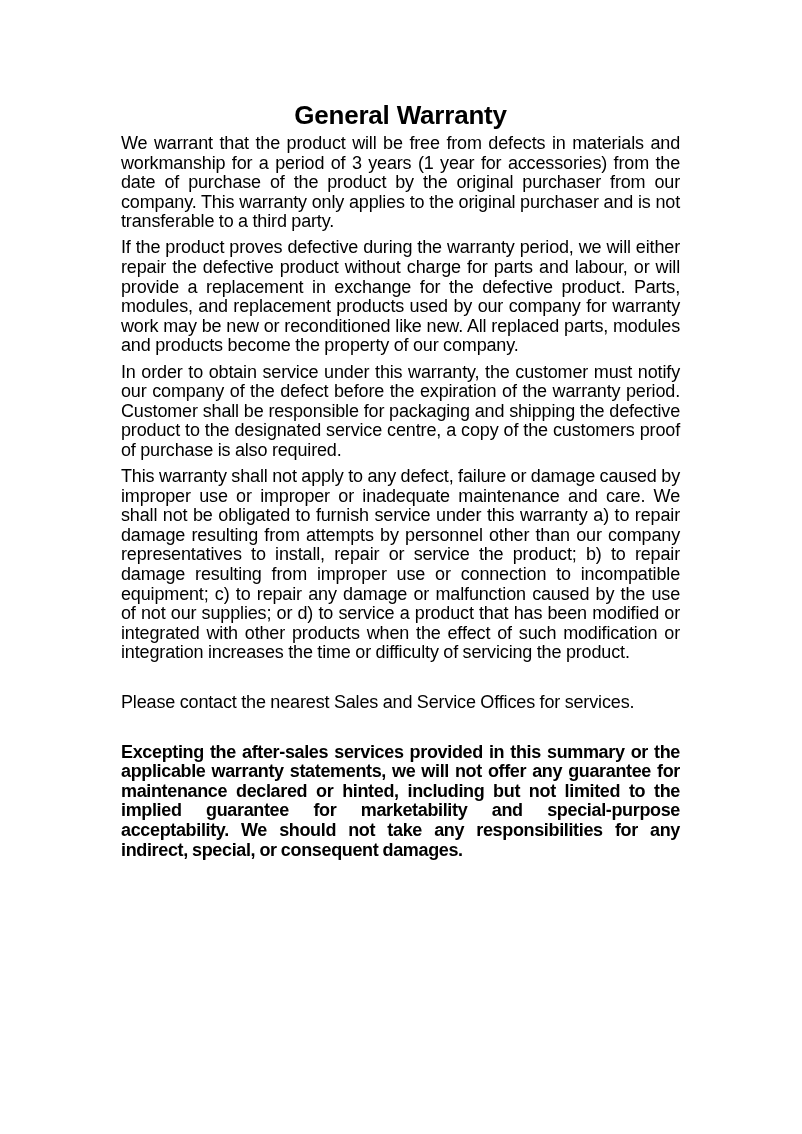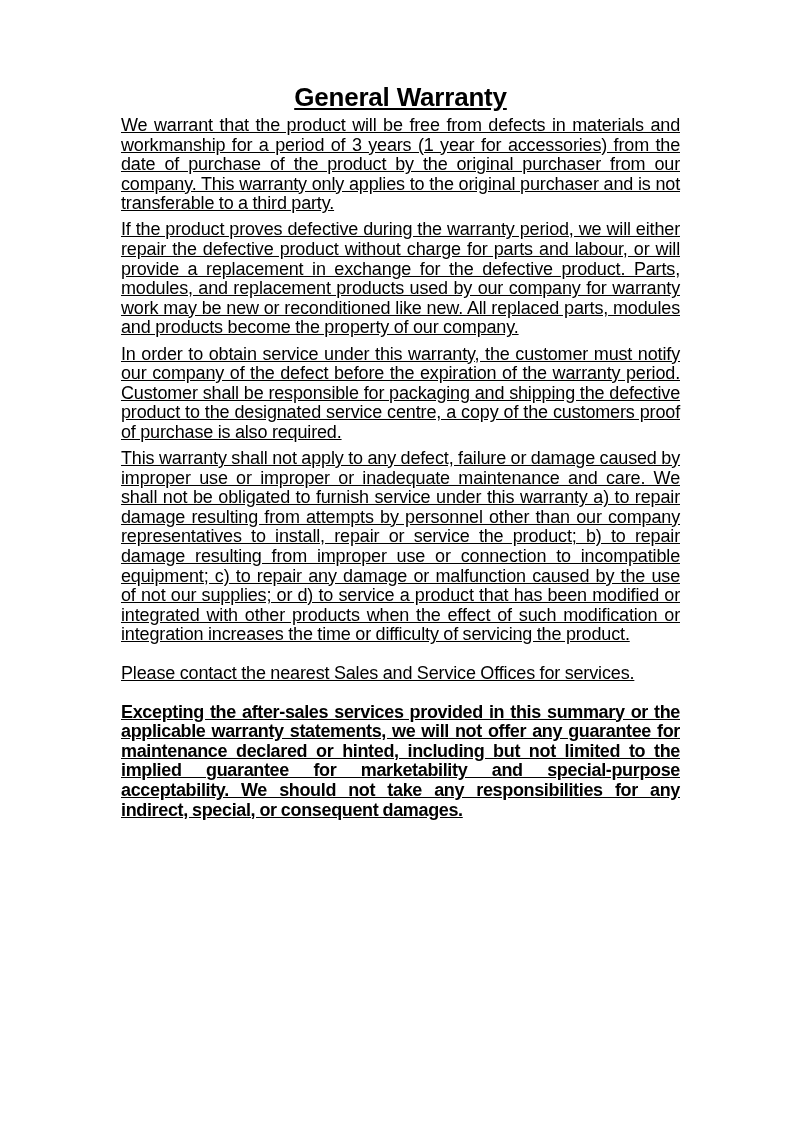--- a/index.html
+++ b/index.html
@@ -11,43 +11,42 @@
     width: 802px;
     height: 1134px;
     position: relative;
     overflow: hidden;
     font-family: "Liberation Sans", "DejaVu Sans", sans-serif;
     color: #000000;
   }
   .page {
     position: absolute;
     left: 121px;
-    top: 80px;
+    top: 98px;
     width: 559px;
-    text-decoration: underline;
   }
   .title {
     font-family: "Liberation Sans", sans-serif;
     font-weight: bold;
     font-size: 26px;
     line-height: 34px;
     text-align: center;
     margin: 0 0 2px 0;
     letter-spacing: -0.2px;
   }
   .para {
     font-size: 18px;
     line-height: 19.6px;
     text-align: justify;
     margin: 0 0 6.5px 0;
     letter-spacing: -0.15px;
     word-spacing: -0.3px;
   }
   .para.gap-before {
-    margin-top: 19px;
+    margin-top: 30px;
   }
   .para.bold {
     font-weight: bold;
     letter-spacing: -0.35px;
     word-spacing: -0.5px;
   }
 </style>
 </head>
 <body>
 

